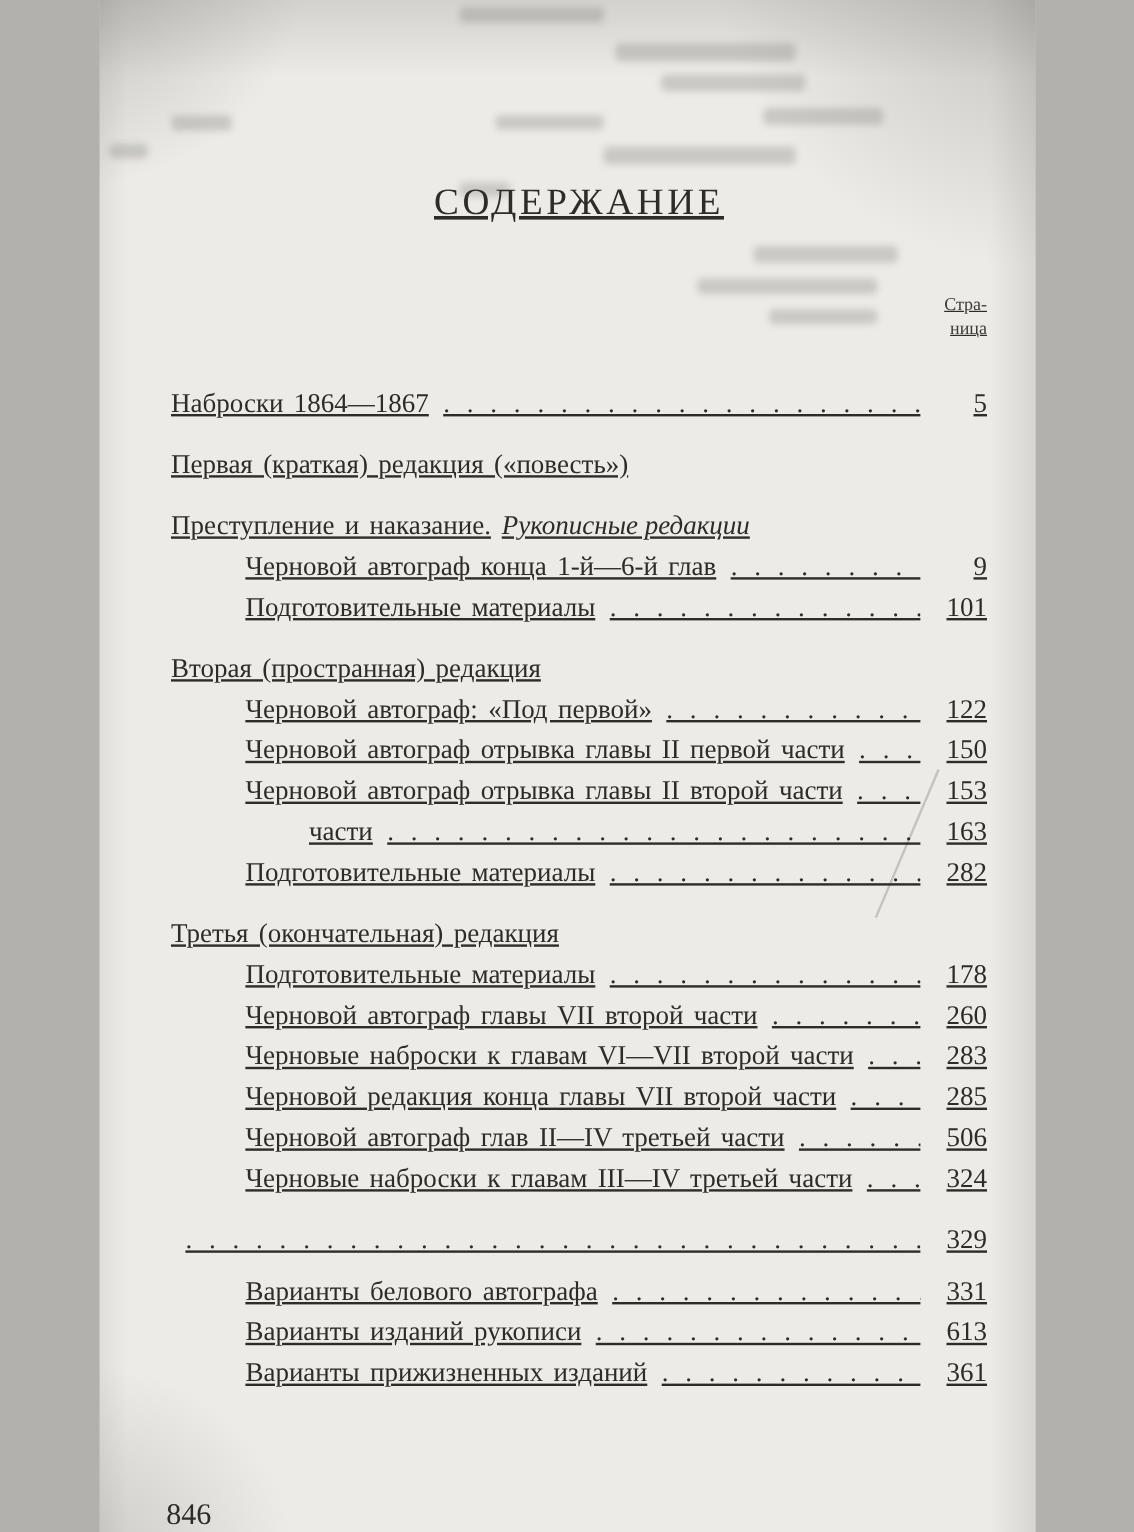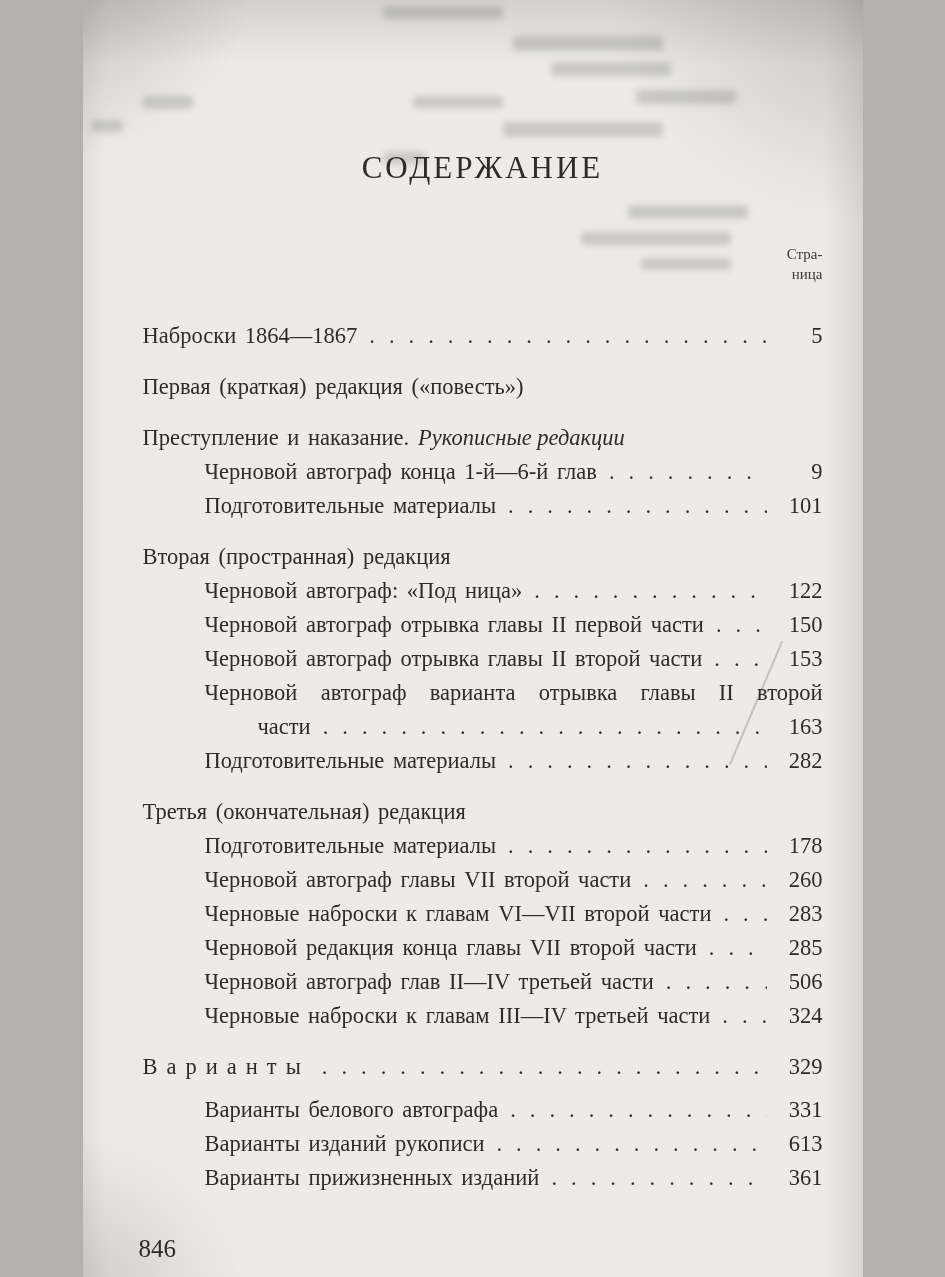--- a/index.html
+++ b/index.html
@@ -13,20 +13,21 @@
     color:#2e2c28;
     overflow:hidden;
     background-color:#ecebe7;
     background-image:
       radial-gradient(55% 30% at 102% -2%, rgba(125,123,119,0.38), rgba(125,123,119,0) 65%),
       radial-gradient(40% 22% at -4% -2%, rgba(125,123,119,0.42), rgba(125,123,119,0) 65%),
       radial-gradient(35% 20% at -2% 102%, rgba(125,123,119,0.30), rgba(125,123,119,0) 65%),
       linear-gradient(to bottom, rgba(120,118,114,0.22), rgba(120,118,114,0) 5%),
       linear-gradient(to left, rgba(130,128,124,0.20), rgba(130,128,124,0) 5%),
       linear-gradient(to right, rgba(130,128,124,0.12), rgba(130,128,124,0) 3%);
+    text-decoration: underline;
   }
 
   .content { position:relative; padding:0 40px 0 60px; }
 
   .title {
     margin-top:150px;
     text-align:center;
     font-size:31px;
     font-weight:400;
     letter-spacing:3px;
@@ -65,21 +66,21 @@
     flex:1 1 auto;
     overflow:hidden;
     white-space:nowrap;
     letter-spacing:14px;
     padding-left:12px;
     margin-right:4px;
   }
 
   .page-num { flex:0 0 auto; min-width:52px; text-align:right; }
 
-  .footer { position:absolute; left:56px; bottom:14px; font-size:25px; }
+  .footer { position:absolute; left:56px; bottom:0; font-size:25px; }
 
   
   .bleed { position:absolute; inset:0; pointer-events:none; }
   .bleed span {
     position:absolute;
     background:rgba(112,110,106,0.28);
     filter:blur(3px);
     border-radius:4px;
   }
   .scratch {
@@ -141,36 +142,33 @@
         </div>
         <div class="row indent-1">
           <span class="label">Подготовительные материалы</span>
           <span class="leader">................................................................................</span>
           <span class="page-num">101</span>
         </div>
         <div class="row indent-0 gap-lg">
           <span class="label">Вторая (пространная) редакция</span>
         </div>
         <div class="row indent-1">
-          <span class="label">Черновой автограф: «Под ница»</span>
+          <span class="label">Черновой автограф: «Под первой»</span>
           <span class="leader">................................................................................</span>
           <span class="page-num">122</span>
         </div>
         <div class="row indent-1">
           <span class="label">Черновой автограф отрывка главы II первой части</span>
           <span class="leader">................................................................................</span>
           <span class="page-num">150</span>
         </div>
         <div class="row indent-1">
           <span class="label">Черновой автограф отрывка главы II второй части</span>
           <span class="leader">................................................................................</span>
           <span class="page-num">153</span>
-        </div>
-        <div class="row indent-1 justify">
-          <span class="label">Черновой автограф варианта отрывка главы II второй</span>
         </div>
         <div class="row indent-2">
           <span class="label">части</span>
           <span class="leader">................................................................................</span>
           <span class="page-num">163</span>
         </div>
         <div class="row indent-1">
           <span class="label">Подготовительные материалы</span>
           <span class="leader">................................................................................</span>
           <span class="page-num">282</span>
@@ -202,21 +200,20 @@
           <span class="label">Черновой автограф глав II—IV третьей части</span>
           <span class="leader">................................................................................</span>
           <span class="page-num">506</span>
         </div>
         <div class="row indent-1">
           <span class="label">Черновые наброски к главам III—IV третьей части</span>
           <span class="leader">................................................................................</span>
           <span class="page-num">324</span>
         </div>
         <div class="row indent-0 gap-lg spaced">
-          <span class="label">Варианты</span>
           <span class="leader">................................................................................</span>
           <span class="page-num">329</span>
         </div>
         <div class="row indent-1 gap-sm">
           <span class="label">Варианты белового автографа</span>
           <span class="leader">................................................................................</span>
           <span class="page-num">331</span>
         </div>
         <div class="row indent-1">
           <span class="label">Варианты изданий рукописи</span>

